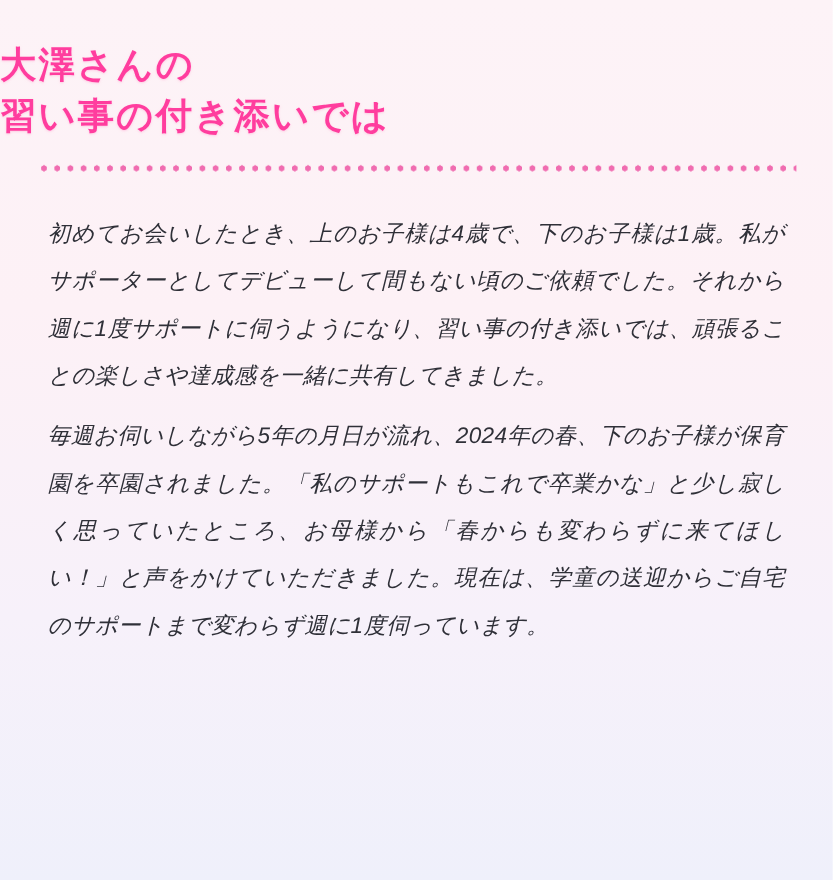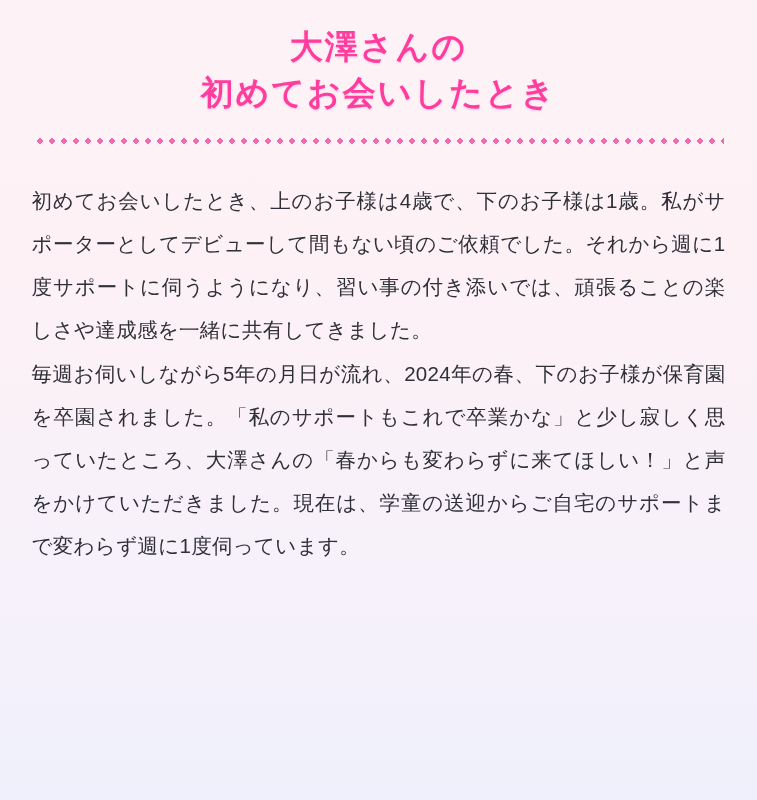--- a/index.html
+++ b/index.html
@@ -13,22 +13,21 @@
     background: linear-gradient(to bottom, #fdf3f7 0%, #fdf1f6 35%, #f7f1fa 70%, #eff0fb 100%);
     overflow: hidden;
   }
   .page {
     position: relative;
     width: 757px;
     height: 800px;
     box-sizing: border-box;
   }
   .title-block {
-    padding-top: 24px;
-    text-align: center;
+    padding-top: 36px;
   }
   .title-line {
     color: #ff3d9e;
     font-size: 33px;
     font-weight: bold;
     letter-spacing: 2px;
     line-height: 1.38;
     text-shadow: 0 1px 2px rgba(255, 170, 210, 0.55);
   }
   .dotted-divider {
@@ -43,36 +42,37 @@
   .body-block {
     margin: 34px auto 0 auto;
     width: 694px;
   }
   .para {
     color: #2f3038;
     font-size: 20.5px;
     line-height: 2.1;
     letter-spacing: 0.3px;
     text-align: justify;
-    margin: 0;
+    margin: 12px;
+    font-style: italic;
   }
   .para + .para {
     margin-top: 1px;
   }
 </style>
 </head>
 <body>
 
 <div class="page">
 
   <div class="title-block">
     <div class="title-line">大澤さんの</div>
-    <div class="title-line">初めてお会いしたとき</div>
+    <div class="title-line">習い事の付き添いでは</div>
   </div>
 
   <div class="dotted-divider"></div>
 
   <div class="body-block">
     <p class="para">初めてお会いしたとき、上のお子様は4歳で、下のお子様は1歳。私がサポーターとしてデビューして間もない頃のご依頼でした。それから週に1度サポートに伺うようになり、習い事の付き添いでは、頑張ることの楽しさや達成感を一緒に共有してきました。</p>
-    <p class="para">毎週お伺いしながら5年の月日が流れ、2024年の春、下のお子様が保育園を卒園されました。「私のサポートもこれで卒業かな」と少し寂しく思っていたところ、大澤さんの「春からも変わらずに来てほしい！」と声をかけていただきました。現在は、学童の送迎からご自宅のサポートまで変わらず週に1度伺っています。</p>
+    <p class="para">毎週お伺いしながら5年の月日が流れ、2024年の春、下のお子様が保育園を卒園されました。「私のサポートもこれで卒業かな」と少し寂しく思っていたところ、お母様から「春からも変わらずに来てほしい！」と声をかけていただきました。現在は、学童の送迎からご自宅のサポートまで変わらず週に1度伺っています。</p>
   </div>
 
 </div>
 
 </body></html>

